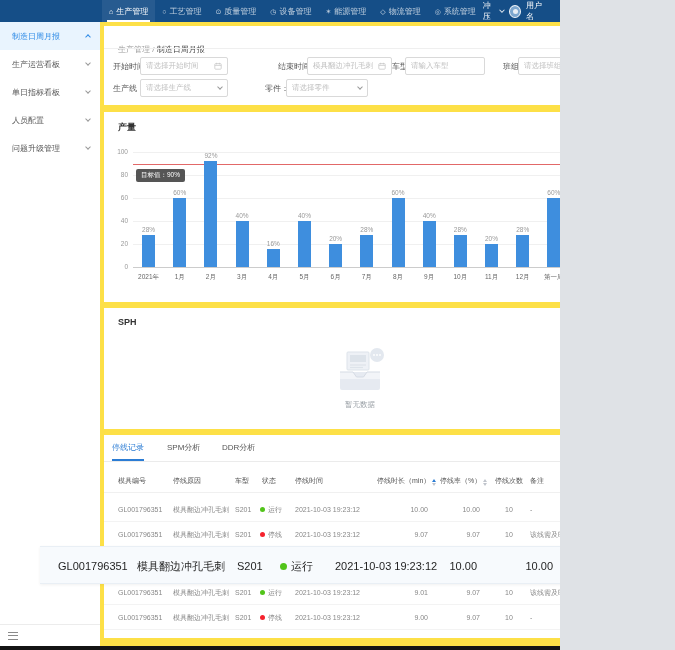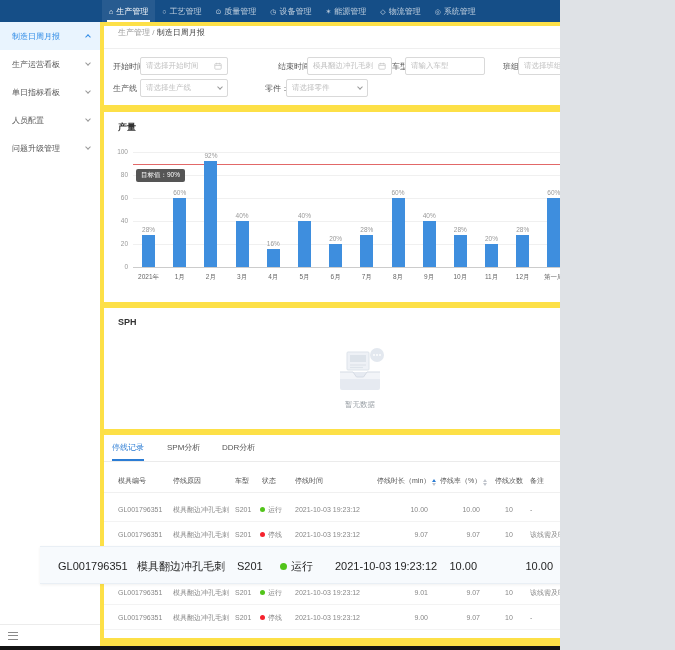--- a/index.html
+++ b/index.html
@@ -40,21 +40,21 @@
   .bottom-bar { position:absolute; left:0; right:0; bottom:0; height:4px; background:#141414; z-index:40; }
 
   
   .panel { position:absolute; left:104px; width:567px; background:#fff; }
   .p-filter { top:26px;  height:79px; }
   .p-chart  { top:112px; height:190px; }
   .p-sph    { top:308px; height:121px; }
   .p-table  { top:435px; height:203px; }
 
   
-  .crumbs { position:absolute; top:1px; left:14px; font-size:8px; color:#999; }
+  .crumbs { position:absolute; top:18px; left:14px; font-size:8px; color:#999; }
   .crumbs .cur { color:#444; }
   .filter-divider { position:absolute; top:22px; left:0; right:0; height:1px; background:#efefef; }
   .fgroup { position:absolute; height:18px; display:flex; align-items:center; }
   .fgroup .flabel { font-size:8px; color:#555; white-space:nowrap; }
   .inp { height:18px; border:1px solid #d9d9d9; border-radius:2px; background:#fff; display:flex;
          align-items:center; padding:0 5px; font-size:7.5px; color:#bfbfbf; }
   .inp .ph { flex:1; white-space:nowrap; overflow:hidden; }
   .btn { position:absolute; height:18px; border-radius:2px; font-size:8px; display:flex; align-items:center;
          justify-content:center; cursor:pointer; white-space:nowrap; }
   .btn.ghost { border:1px solid #d9d9d9; background:#fff; color:#555; }
@@ -137,20 +137,28 @@
         </div>
         <div class="nav-item">
           <span class="nav-ic">◇</span>
           <span class="nav-lb">物流管理</span>
         </div>
         <div class="nav-item">
           <span class="nav-ic">◎</span>
           <span class="nav-lb">系统管理</span>
         </div>
       </div>
+    <div class="nav-right">
+      <span style="display:flex;align-items:center;gap:3px;">
+        <span>冲压</span>
+        <span class="chev white"></span>
+      </span>
+      <span class="avatar"></span>
+      <span>用户名</span>
+    </div>
   </div>
 
   <div class="sidebar">
     <div id="side-menu">
         <div class="side-item active">
           <span class="lbl">制造日周月报</span>
           <span class="chev up"></span>
         </div>
         <div class="side-item">
           <span class="lbl">生产运营看板</span>

